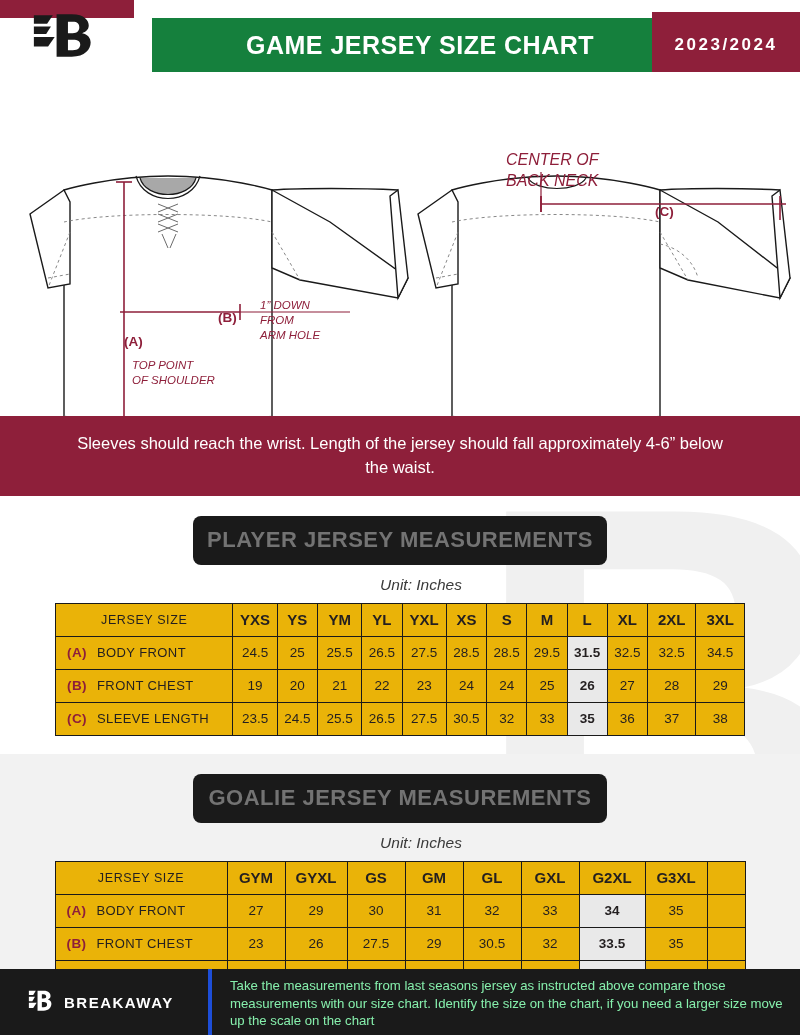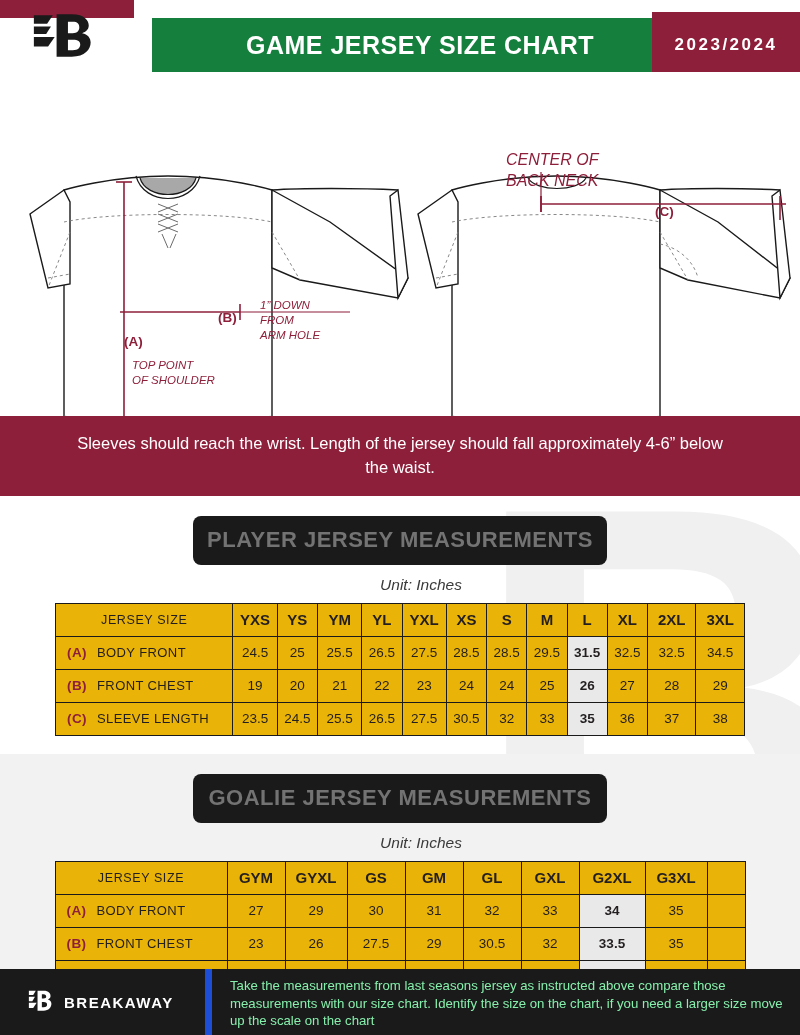--- a/index.html
+++ b/index.html
@@ -191,21 +191,21 @@
     display: flex;
     align-items: stretch;
     z-index: 3;
   }
   .footer-brand {
     width: 212px;
     display: flex;
     align-items: center;
     gap: 10px;
     padding-left: 28px;
-    border-right: 7px solid #1d4ed8;
+    border-right: 4px solid #1d4ed8;
   }
   .footer-brand .fb-mark { width: 26px; height: 26px; position: relative; }
   .footer-brand .fb-text {
     color: #ffffff;
     font-size: 15px;
     font-weight: bold;
     letter-spacing: 1.5px;
   }
   .footer-text {
     flex: 1;

